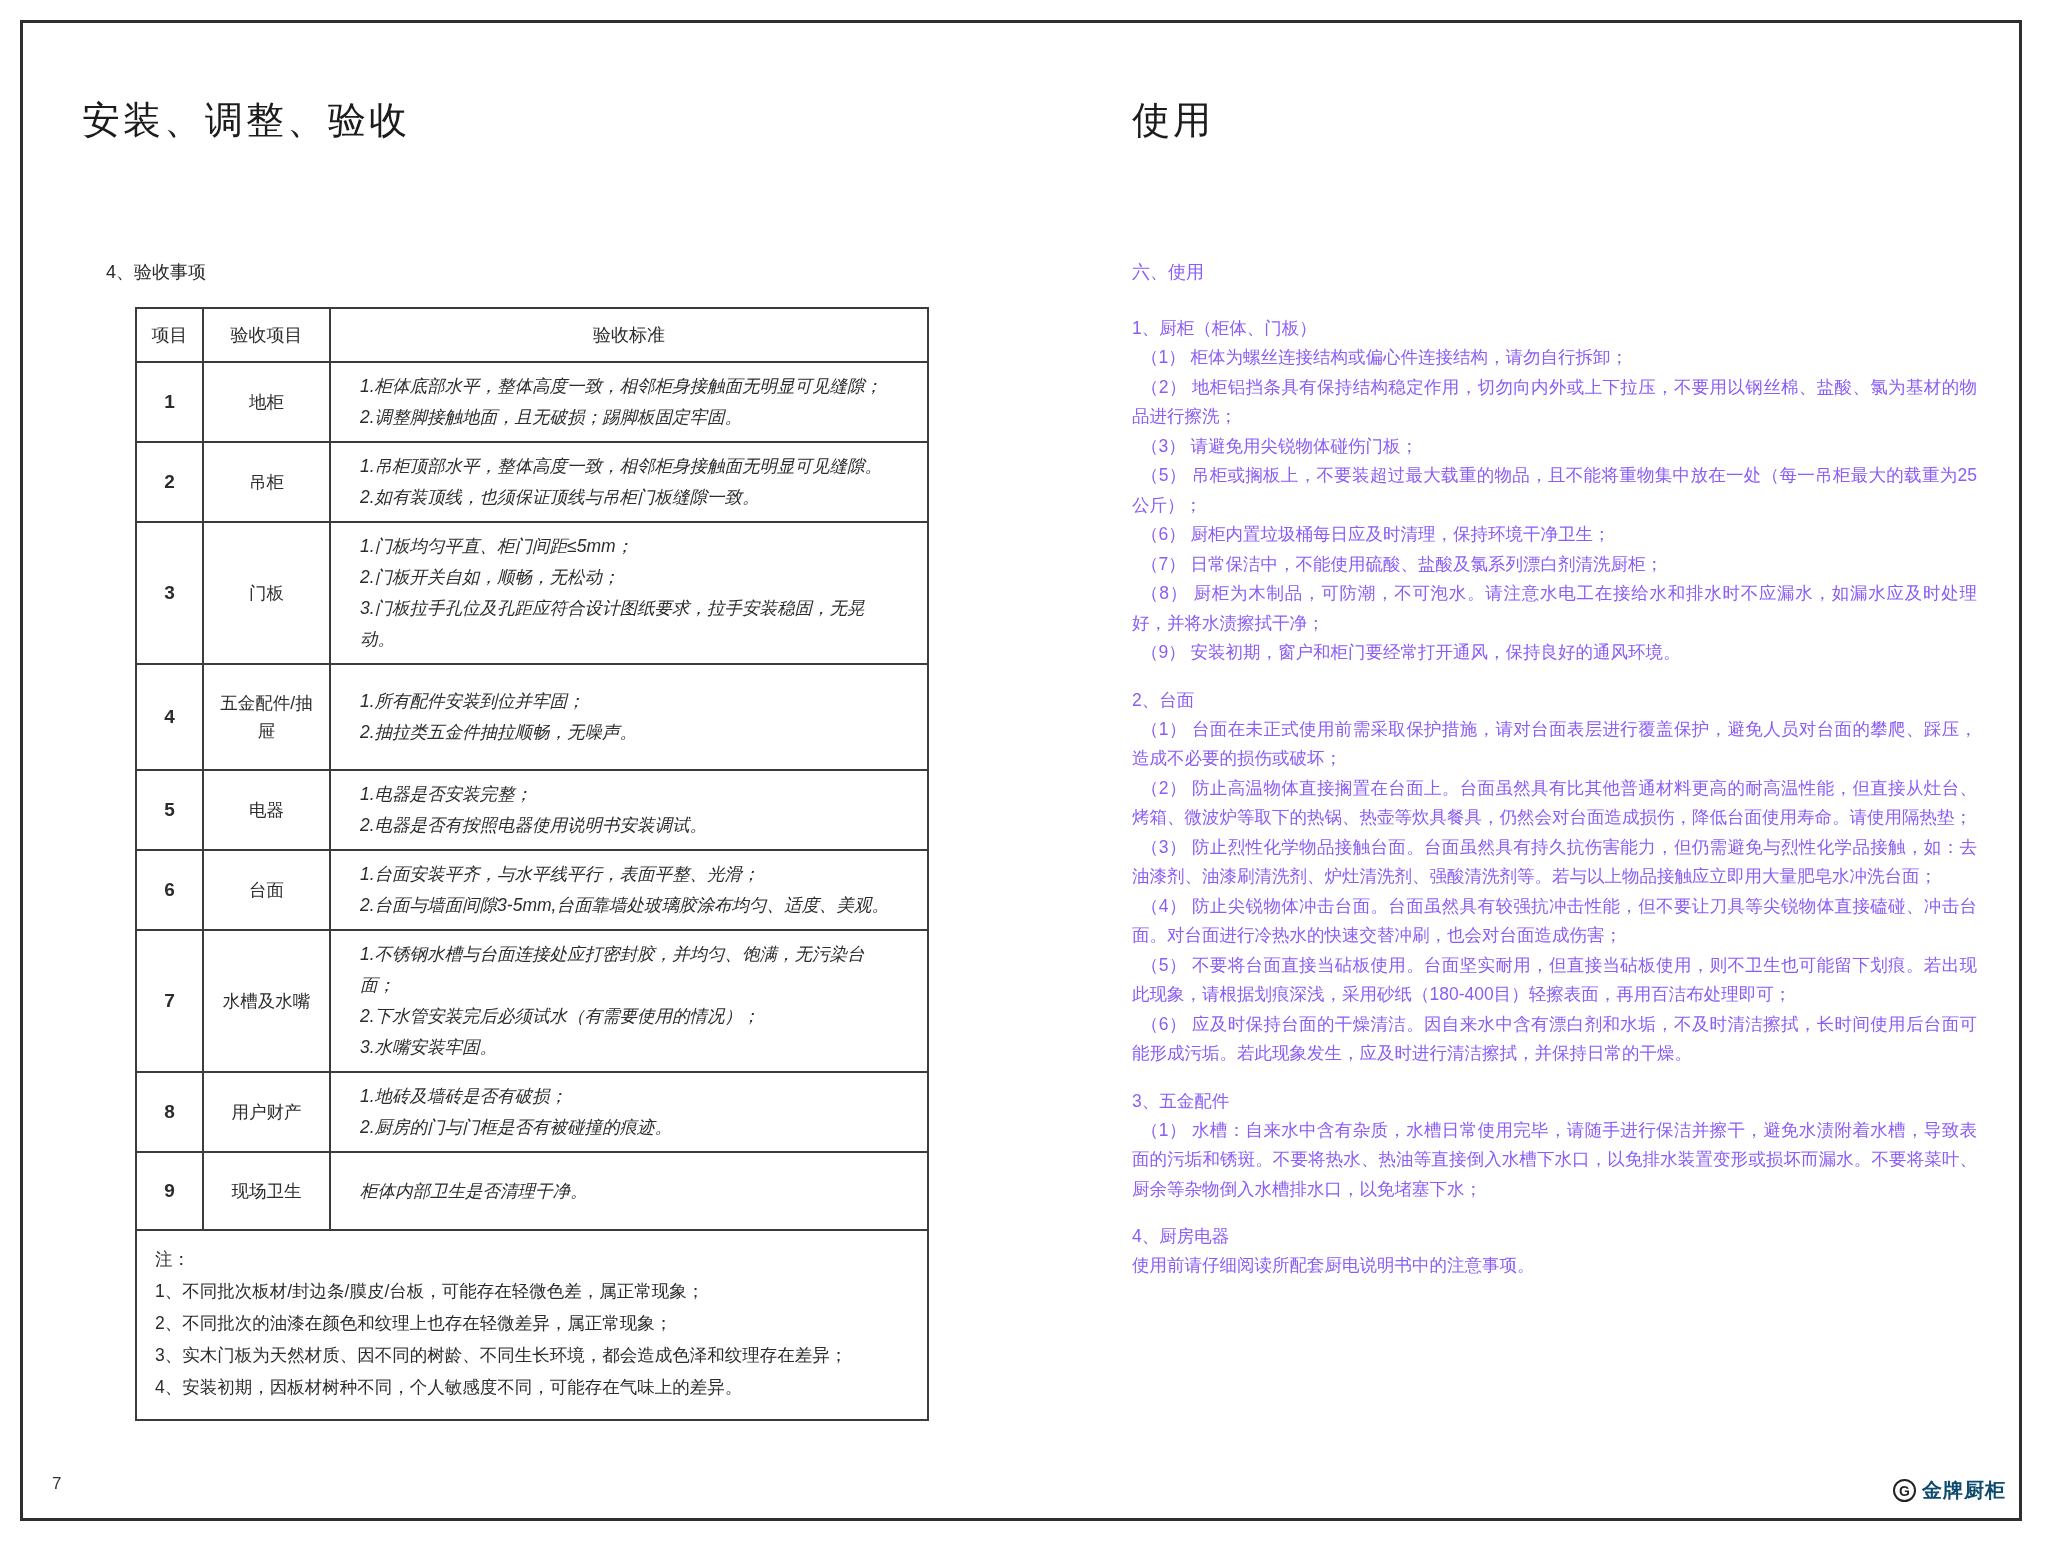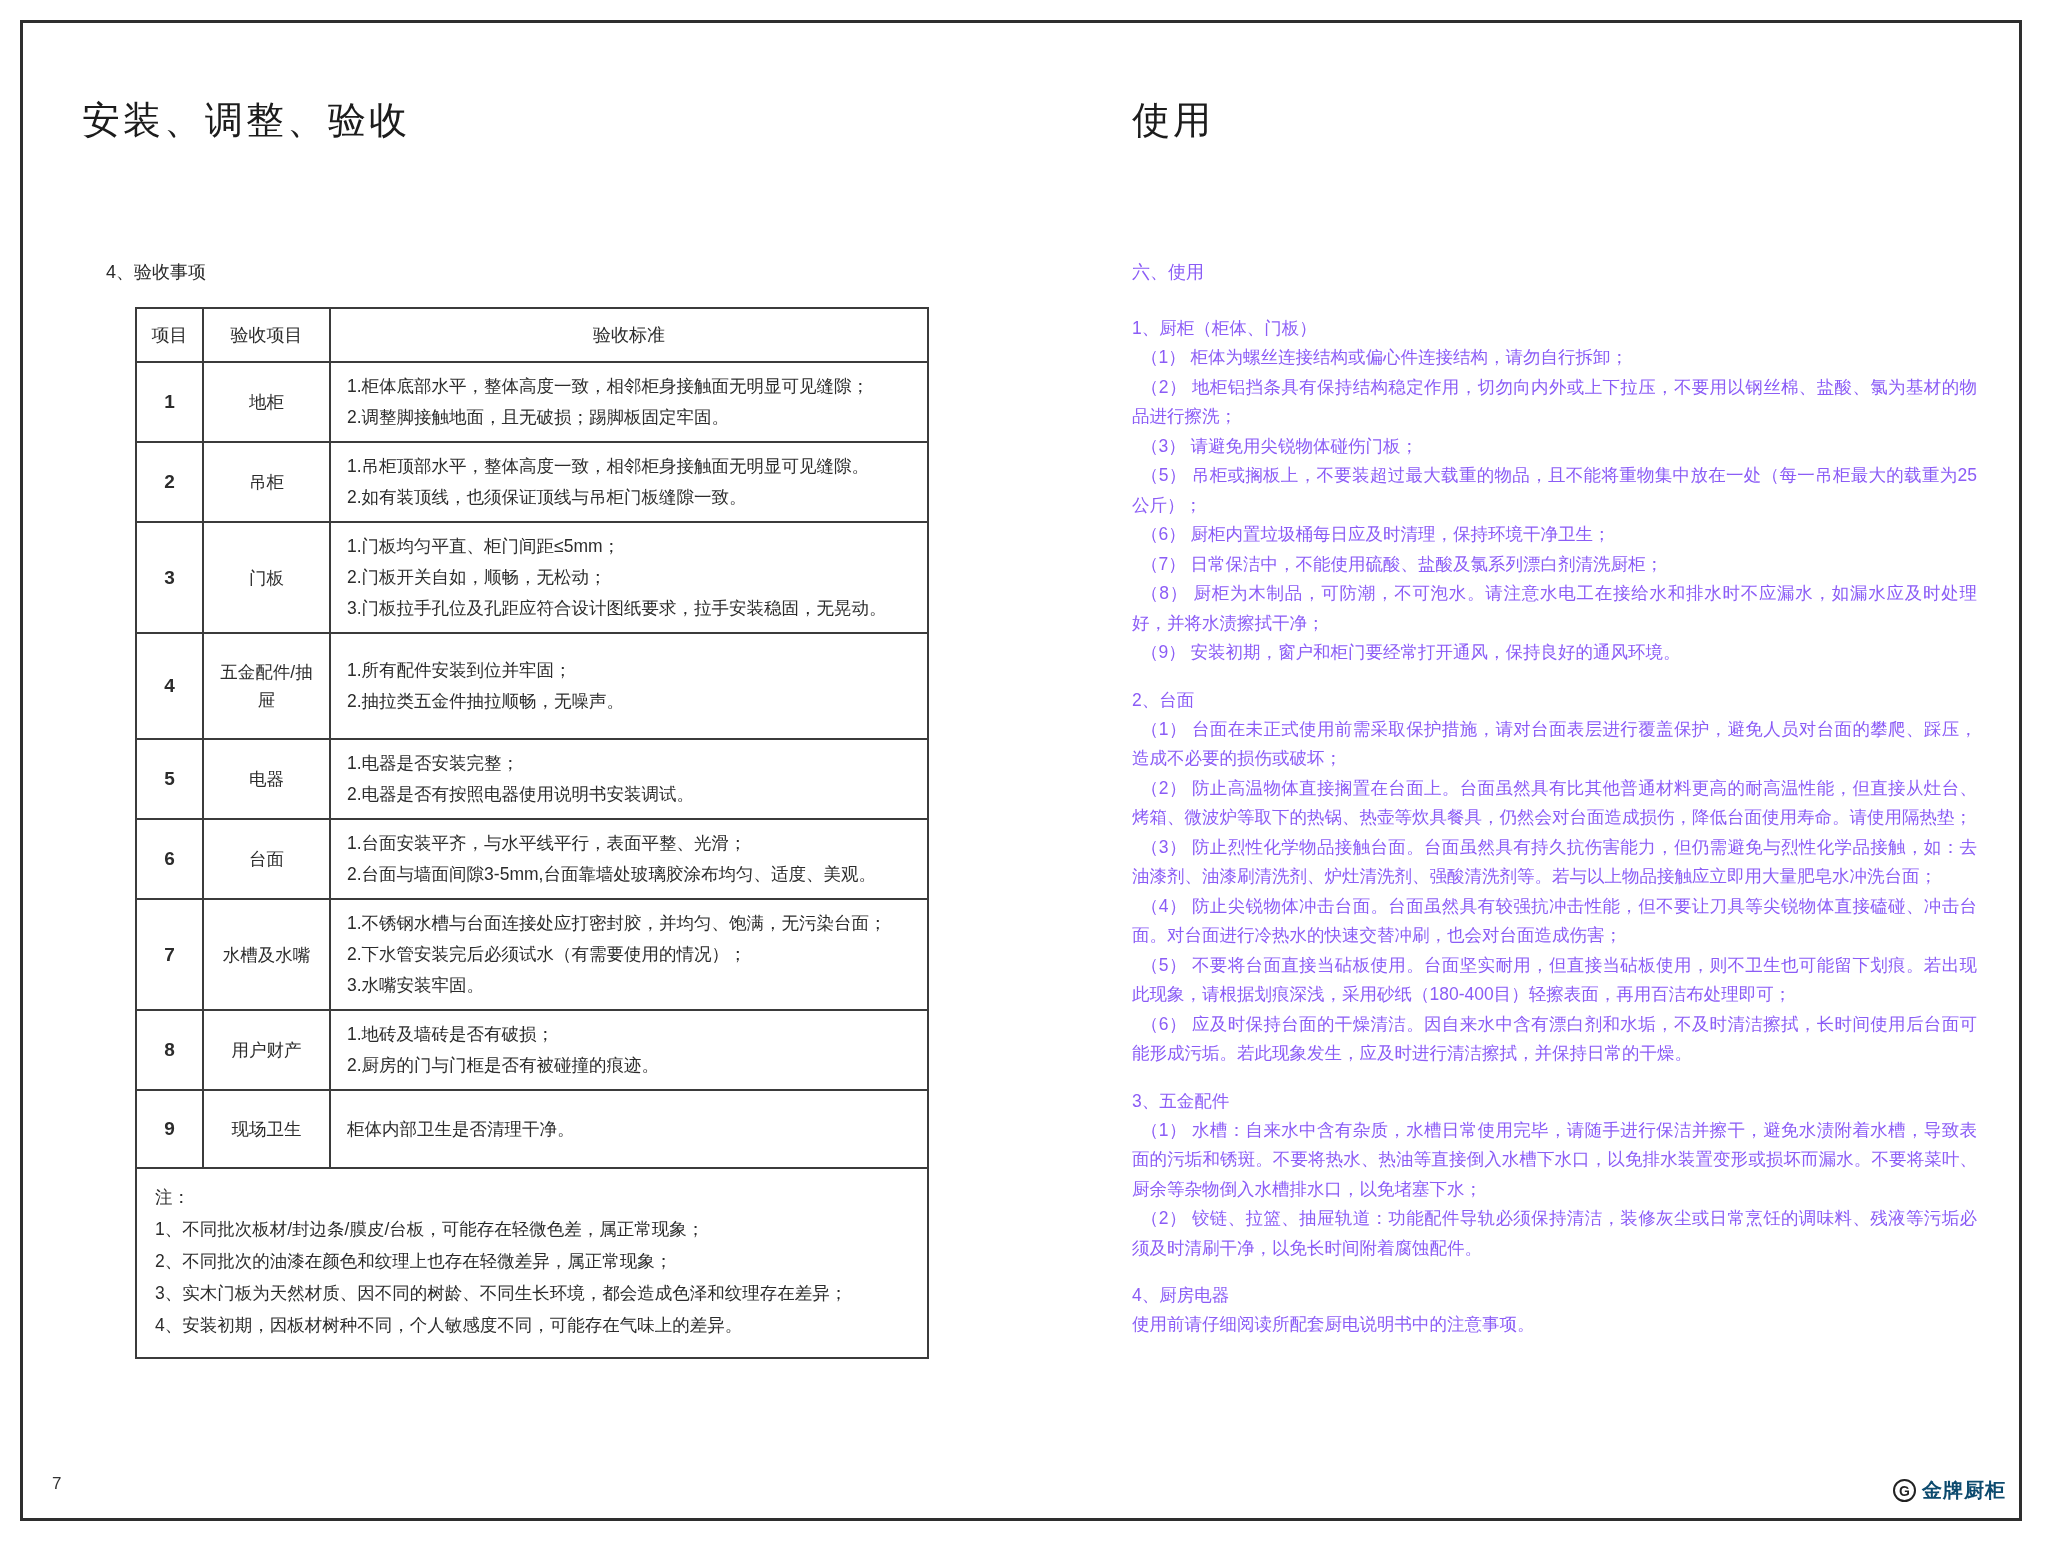--- a/index.html
+++ b/index.html
@@ -30,21 +30,21 @@
   .acc-table col.c1{width:67px;}
   .acc-table col.c2{width:127px;}
   .acc-table th,.acc-table td{
     border:2px solid #3b3b3b;box-sizing:border-box;vertical-align:middle;
   }
   .acc-table th{
     padding:14px 6px;font-weight:400;font-size:18px;text-align:center;
   }
   td.cell-no{text-align:center;font-weight:700;font-size:19px;padding:8px 4px;}
   td.cell-item{text-align:center;padding:24px 15px;line-height:28px;border-radius:24px;}
-  td.cell-crit{padding:8px 16px;}
+  td.cell-crit{padding:8px 29px;font-style:italic;}
   .cl{line-height:31px;text-align:left;}
   td.cell-notes{padding:12px 18px 16px 18px;}
   .note-line{line-height:32px;}
   
   .rp-body{
     position:absolute;left:1132px;top:258px;width:845px;
     font-size:17.5px;color:#8b5cf6;
   }
   .sec-label{font-size:18px;line-height:29px;margin-bottom:26px;}
   .block{margin-top:17px;}
@@ -192,21 +192,20 @@
     <p class="item">（2） 防止高温物体直接搁置在台面上。台面虽然具有比其他普通材料更高的耐高温性能，但直接从灶台、烤箱、微波炉等取下的热锅、热壶等炊具餐具，仍然会对台面造成损伤，降低台面使用寿命。请使用隔热垫；</p>
     <p class="item">（3） 防止烈性化学物品接触台面。台面虽然具有持久抗伤害能力，但仍需避免与烈性化学品接触，如：去油漆剂、油漆刷清洗剂、炉灶清洗剂、强酸清洗剂等。若与以上物品接触应立即用大量肥皂水冲洗台面；</p>
     <p class="item">（4） 防止尖锐物体冲击台面。台面虽然具有较强抗冲击性能，但不要让刀具等尖锐物体直接磕碰、冲击台面。对台面进行冷热水的快速交替冲刷，也会对台面造成伤害；</p>
     <p class="item">（5） 不要将台面直接当砧板使用。台面坚实耐用，但直接当砧板使用，则不卫生也可能留下划痕。若出现此现象，请根据划痕深浅，采用砂纸（180-400目）轻擦表面，再用百洁布处理即可；</p>
     <p class="item">（6） 应及时保持台面的干燥清洁。因自来水中含有漂白剂和水垢，不及时清洁擦拭，长时间使用后台面可能形成污垢。若此现象发生，应及时进行清洁擦拭，并保持日常的干燥。</p>
   </div>
 
   <div class="block">
     <div class="bh">3、五金配件</div>
     <p class="item">（1） 水槽：自来水中含有杂质，水槽日常使用完毕，请随手进行保洁并擦干，避免水渍附着水槽，导致表面的污垢和锈斑。不要将热水、热油等直接倒入水槽下水口，以免排水装置变形或损坏而漏水。不要将菜叶、厨余等杂物倒入水槽排水口，以免堵塞下水；</p>
-    <p class="item">（2） 铰链、拉篮、抽屉轨道：功能配件导轨必须保持清洁，装修灰尘或日常烹饪的调味料、残液等污垢必须及时清刷干净，以免长时间附着腐蚀配件。</p>
   </div>
 
   <div class="block">
     <div class="bh">4、厨房电器</div>
     <p class="item flush">使用前请仔细阅读所配套厨电说明书中的注意事项。</p>
   </div>
 </div>
 
 <div class="page-num">7</div>
 

